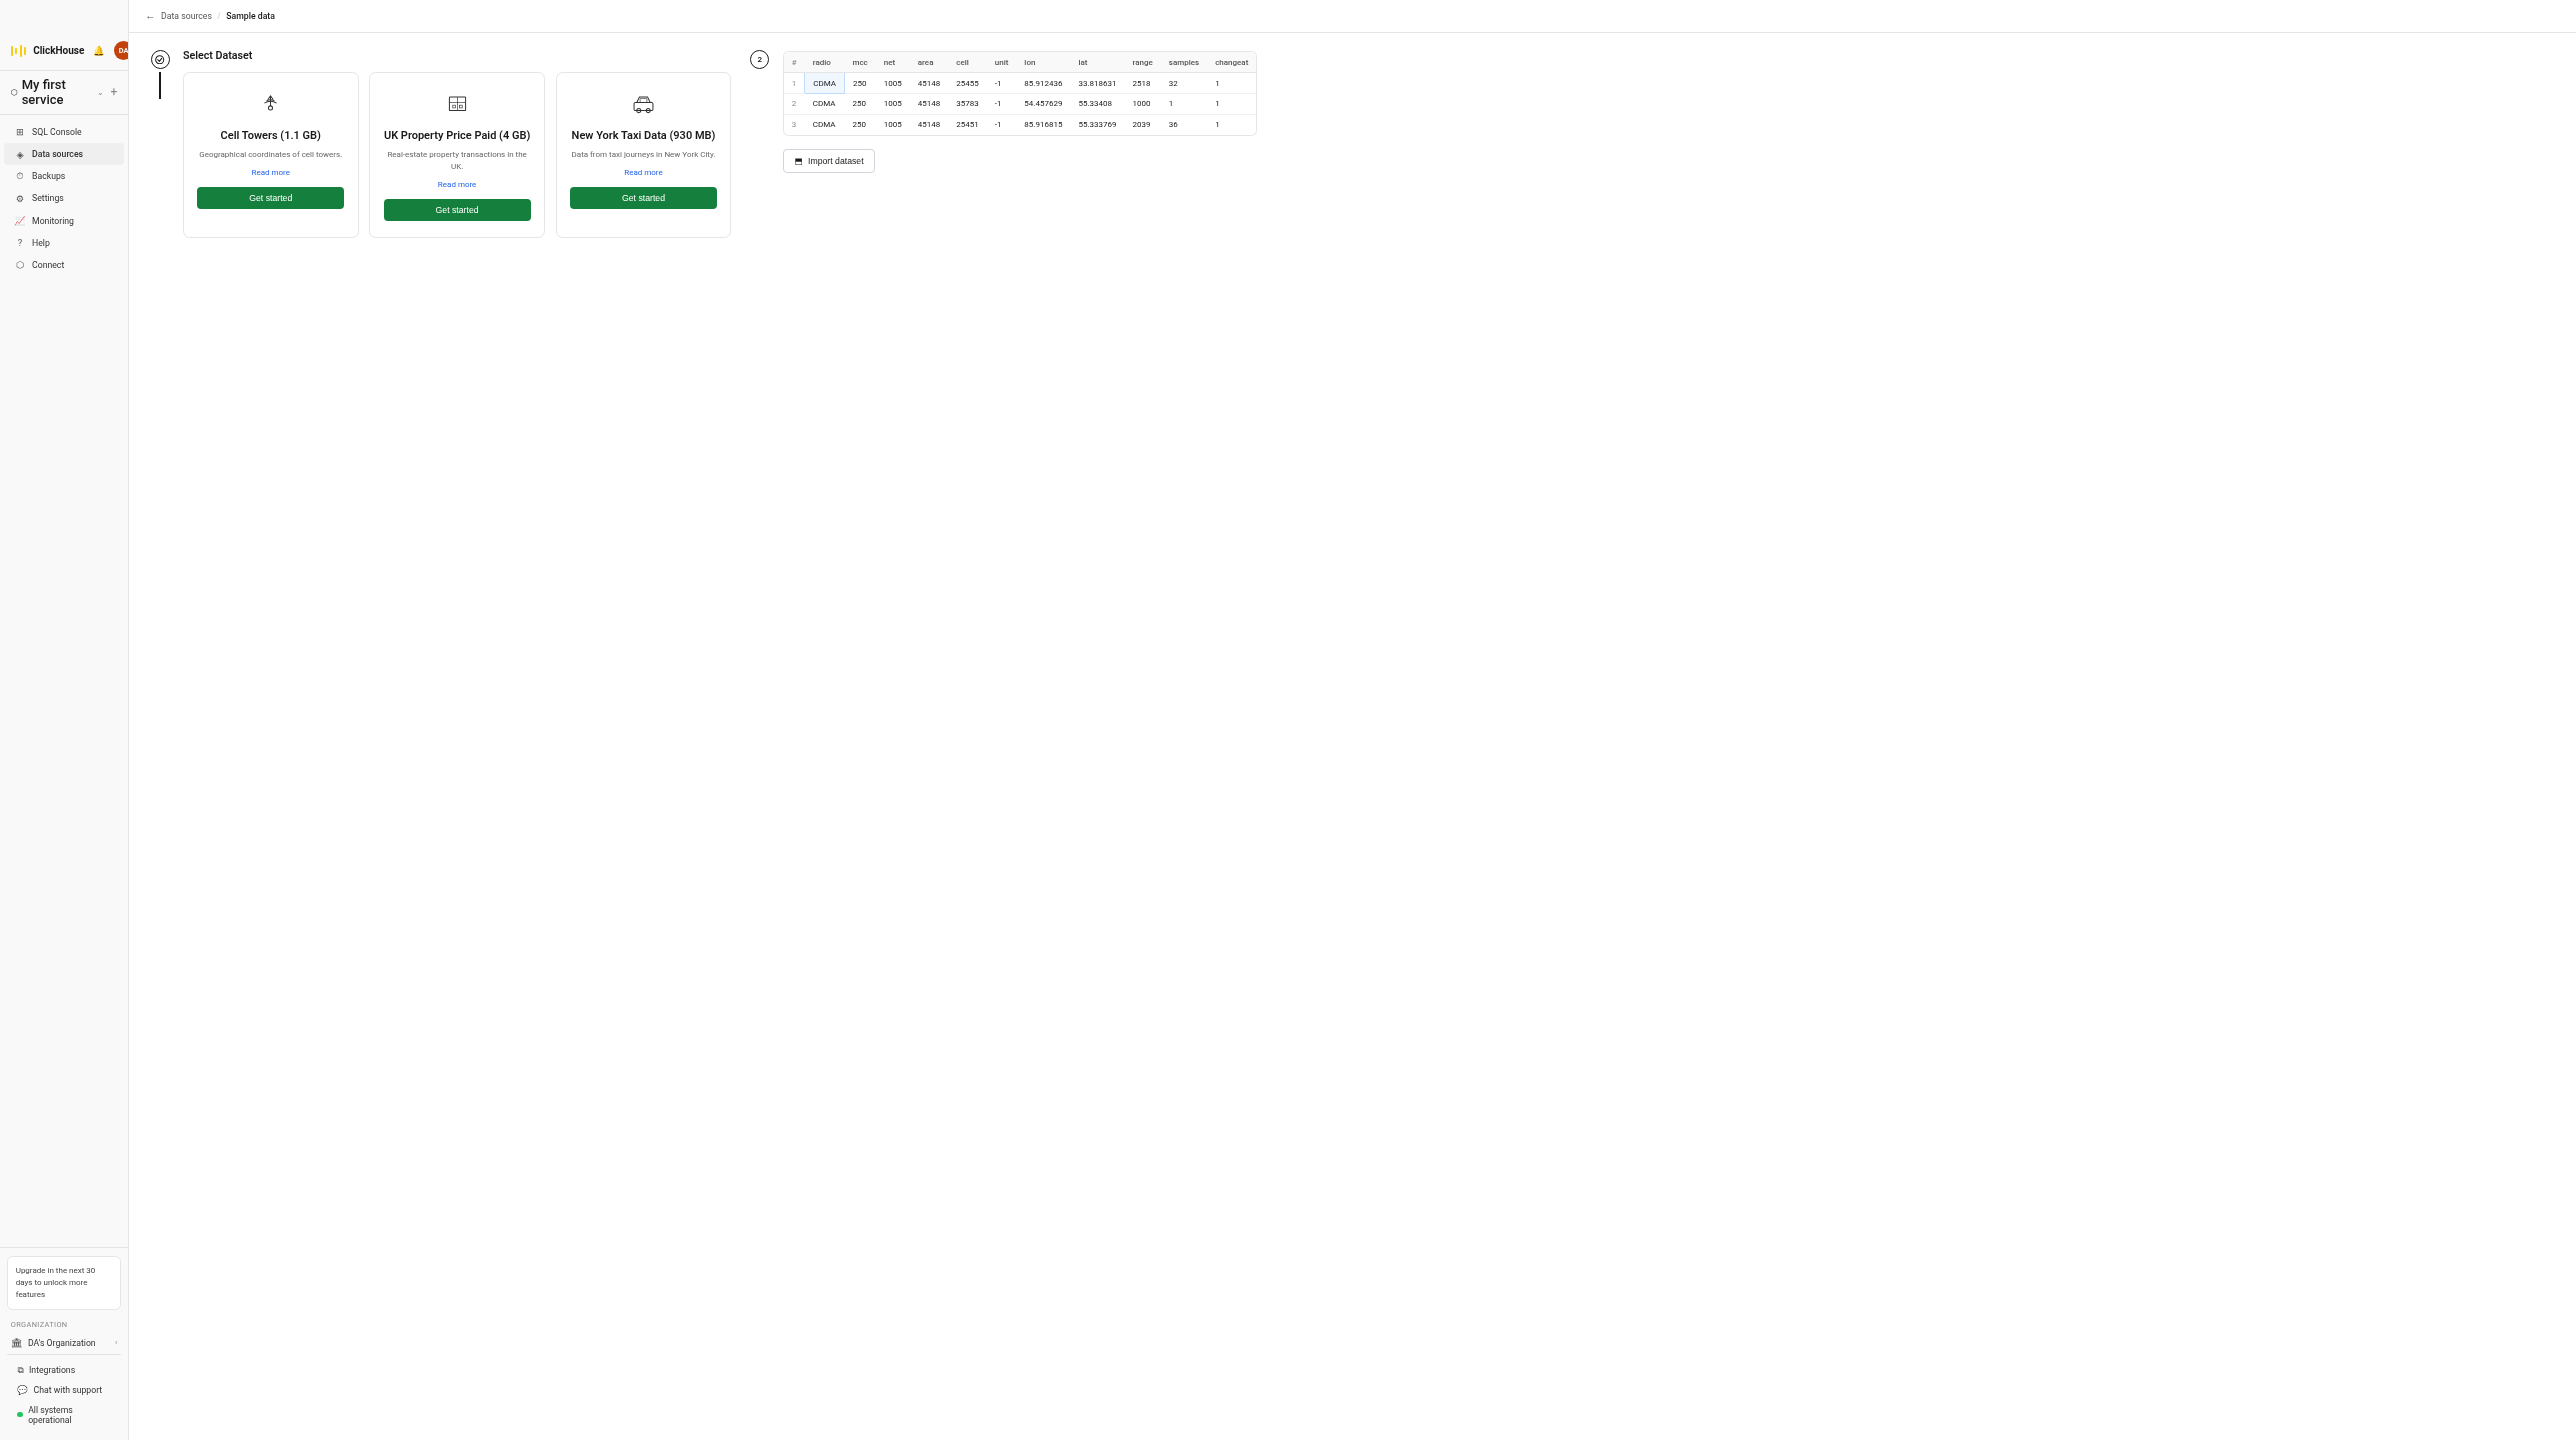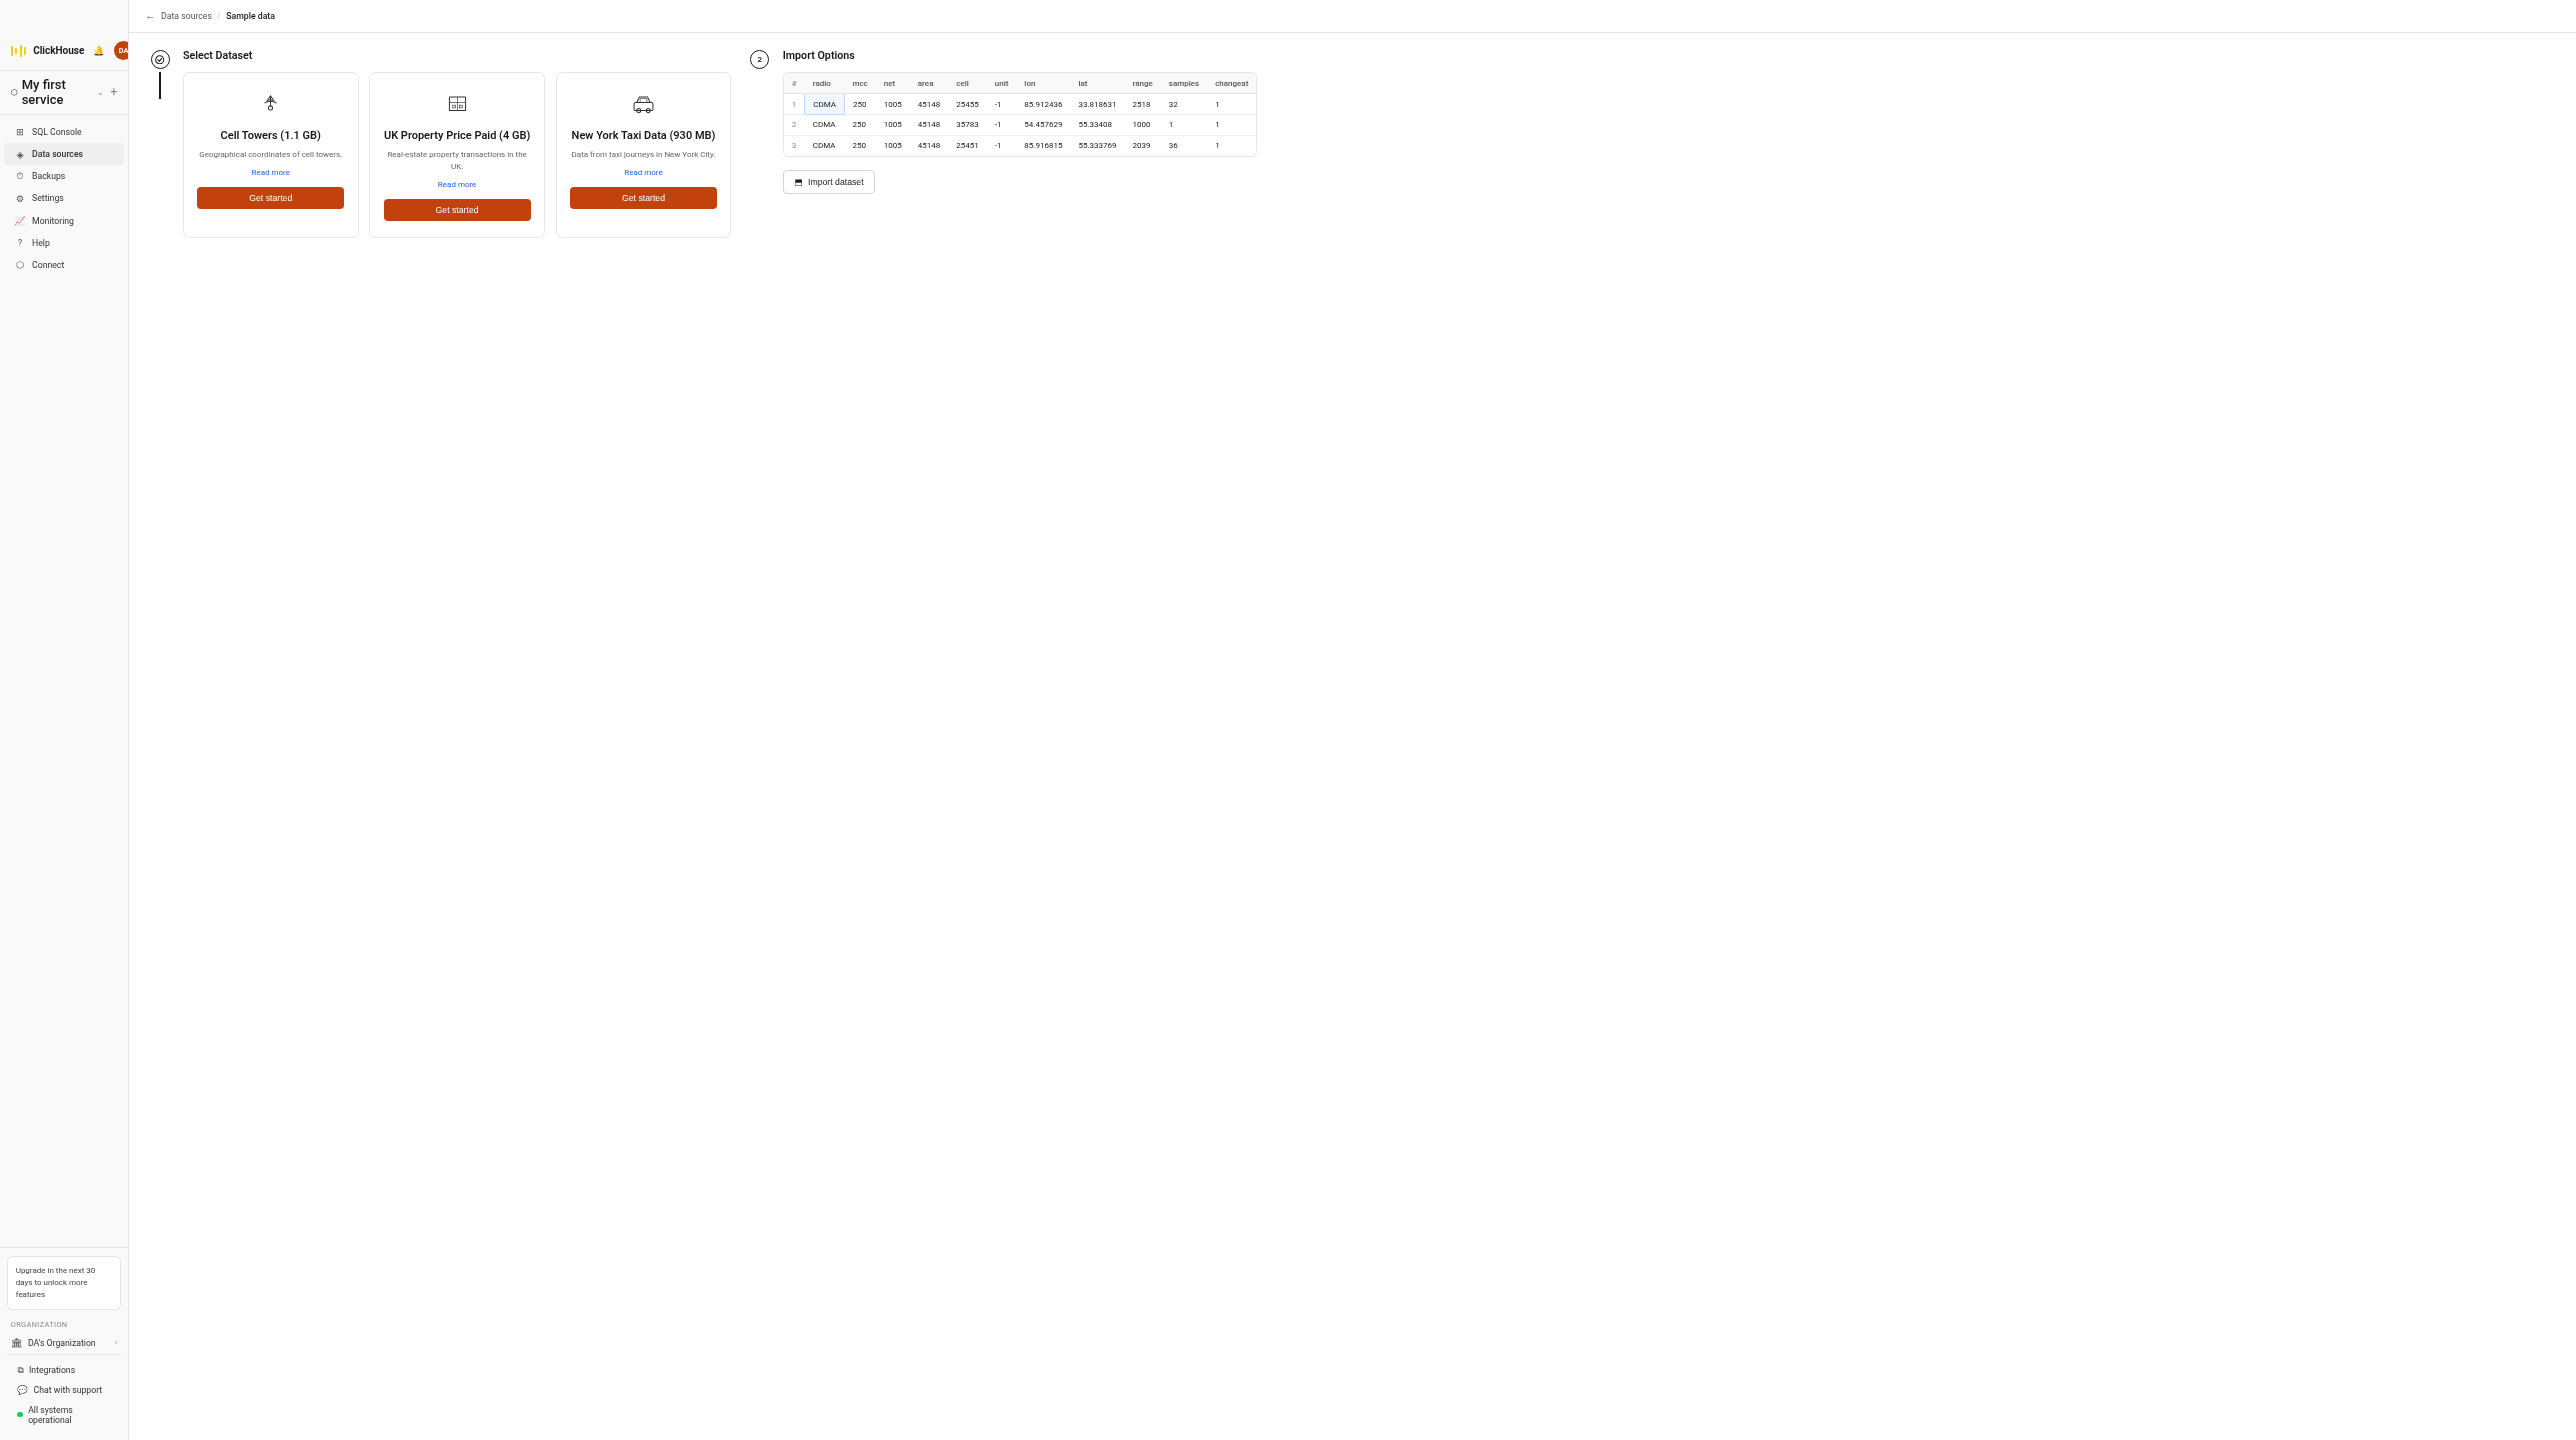--- a/index.html
+++ b/index.html
@@ -278,21 +278,21 @@
       color: #666;
       line-height: 1.5;
     }
     .dataset-link {
       font-size: 8px;
       color: #2563eb;
       cursor: pointer;
       text-decoration: none;
     }
     .btn-get-started {
-      background: #c2410c;
+      background: #15803d;
       color: #fff;
       border: none;
       border-radius: 4px;
       padding: 6px 13.4px;
       font-size: 8.7px;
       font-weight: 500;
       cursor: pointer;
       width: 100%;
       margin-top: 4px;
     }
@@ -517,21 +517,20 @@
         </div>
       </div>
 
       <div class="step">
         <div class="step-indicator">
           <div class="step-circle">
             <span>2</span>
           </div>
         </div>
         <div class="step-content">
-          <div class="step-title">Import Options</div>
           <div class="import-options">
             <div class="data-table-wrapper">
               <table class="data-table">
                 <thead>
                   <tr>
                     <th class="num-col">#</th>
                     <th>radio</th>
                     <th>mcc</th>
                     <th>net</th>
                     <th>area</th>

